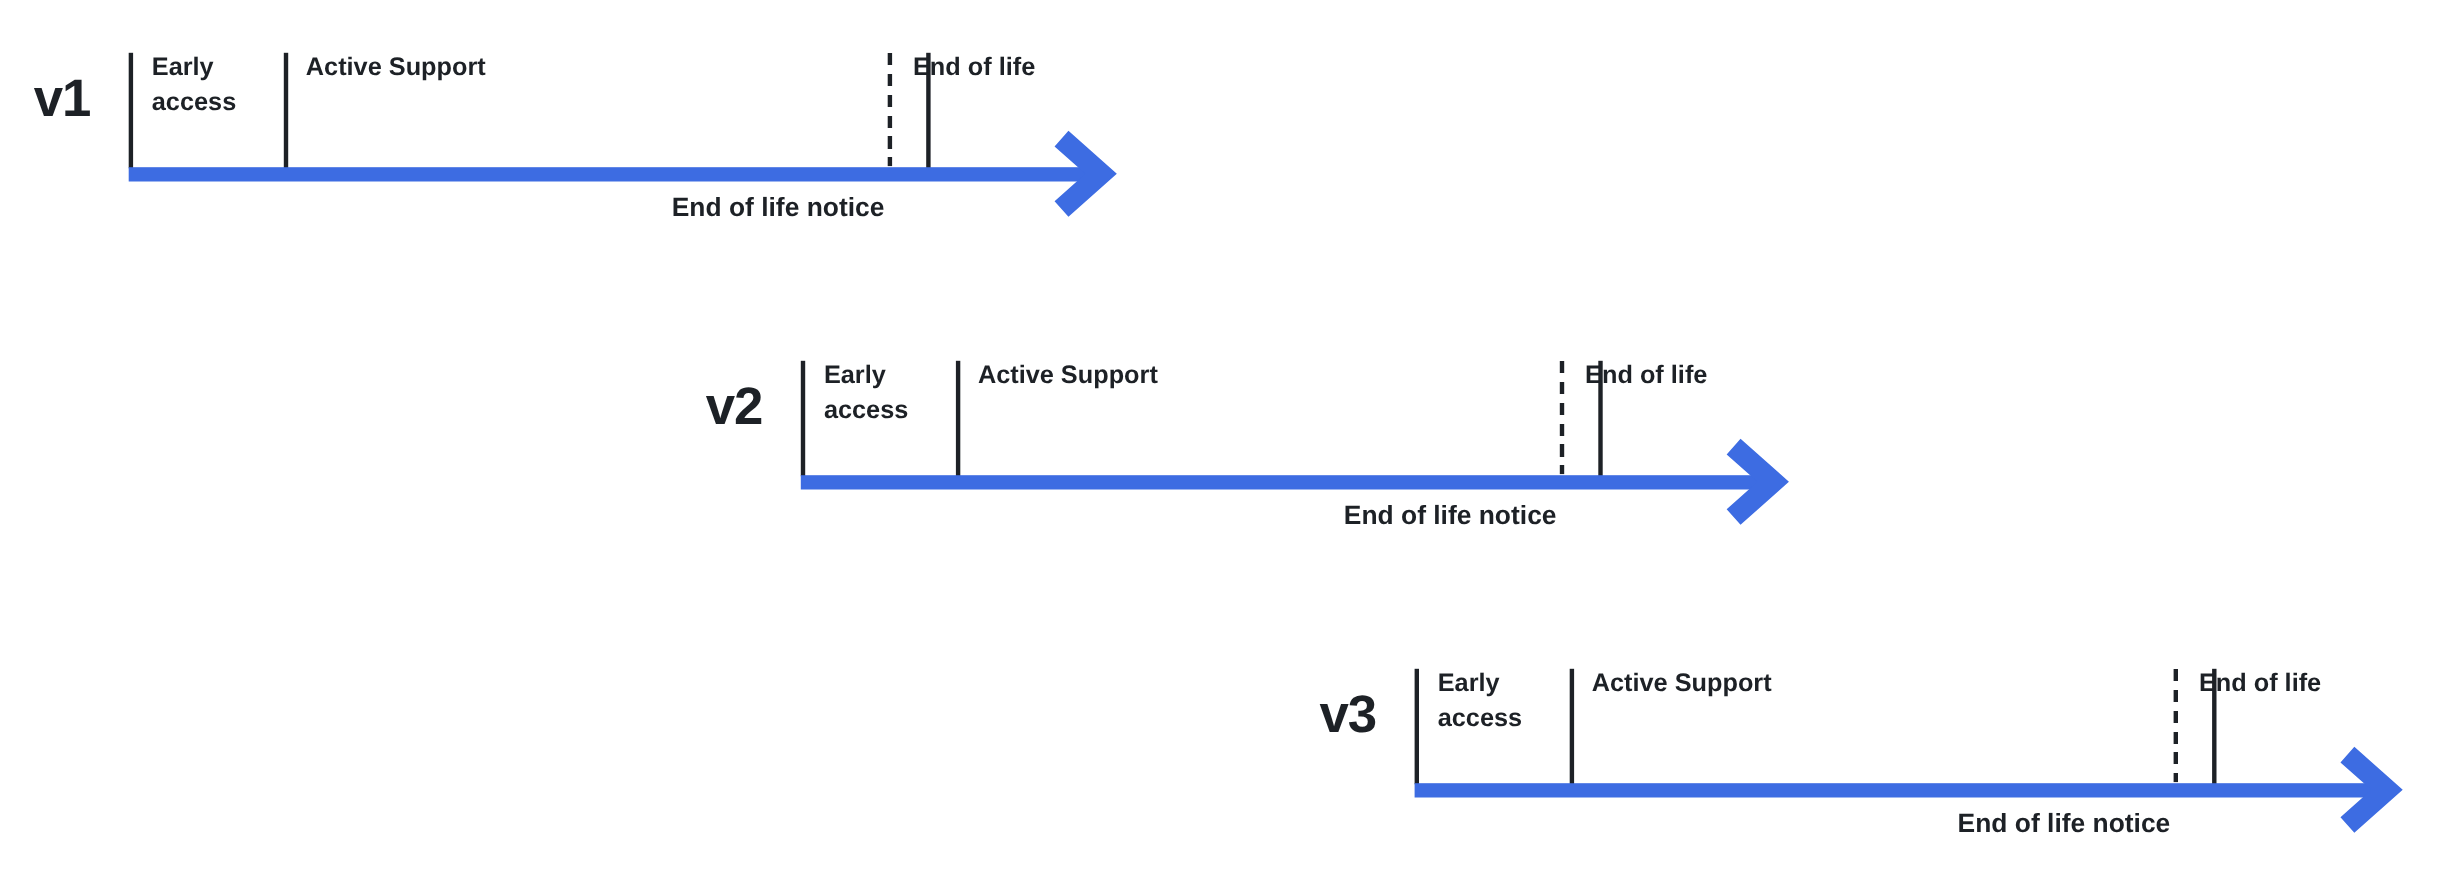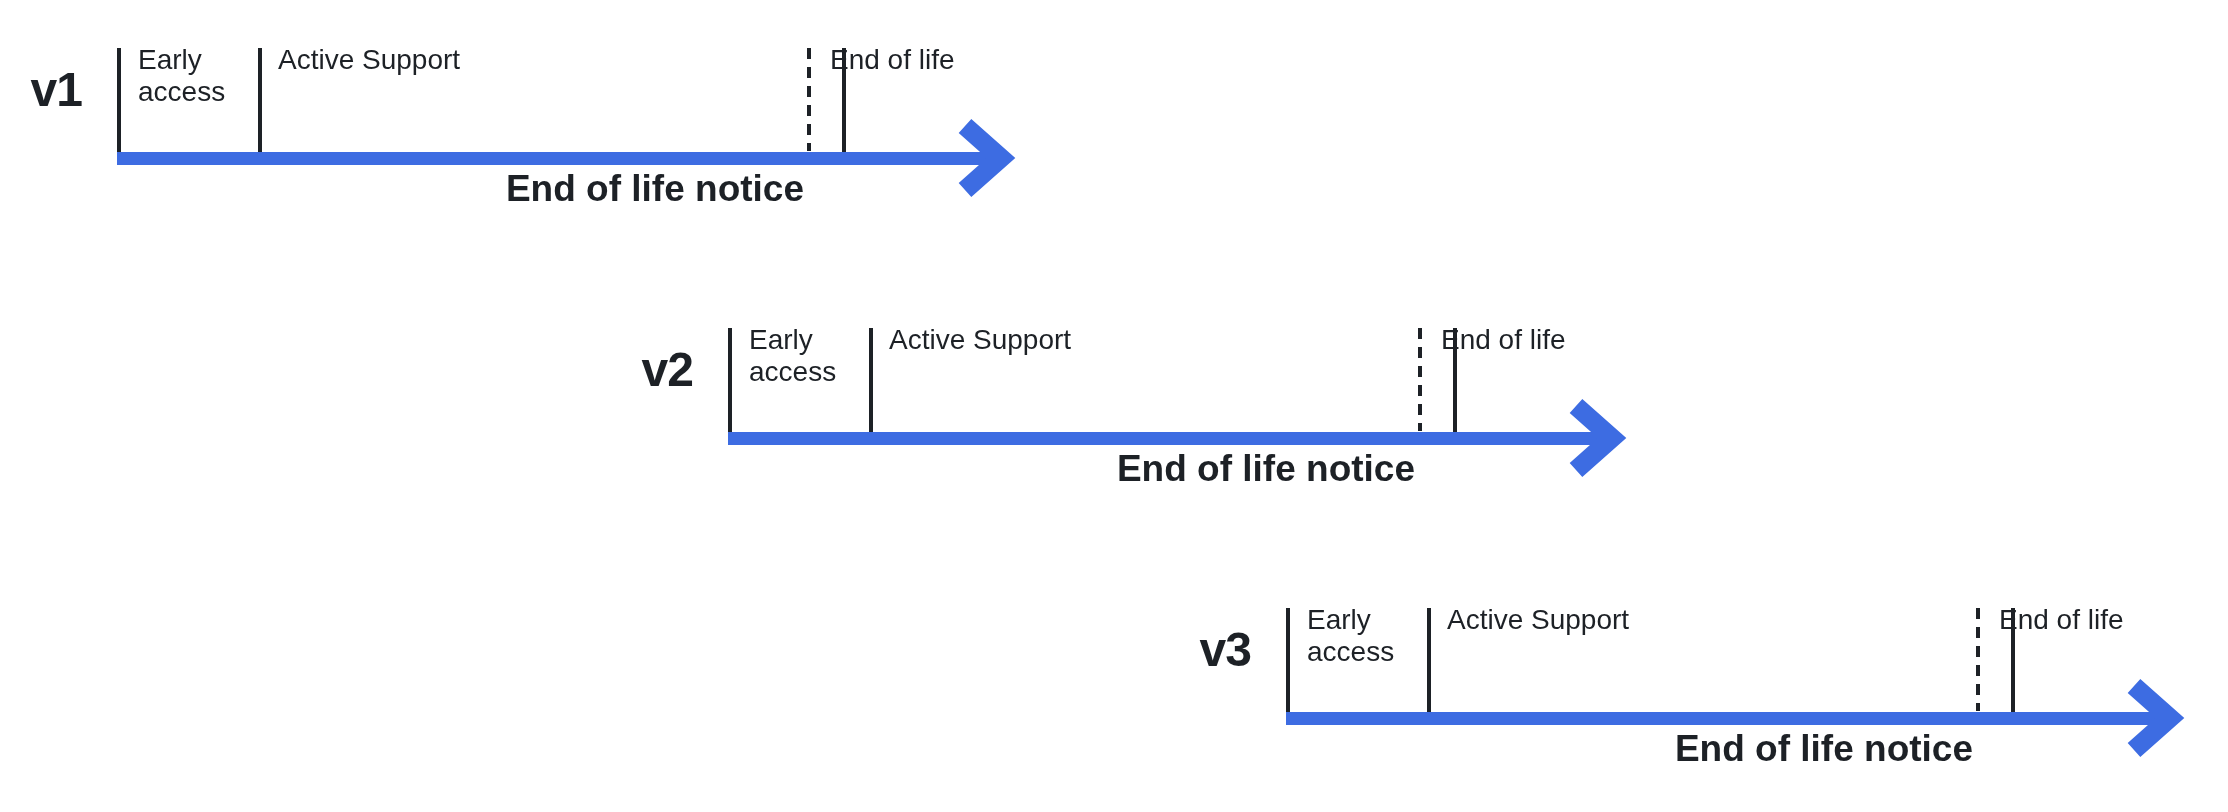--- a/index.html
+++ b/index.html
@@ -31,33 +31,33 @@
   .tick.t-active{left:141px;}
   .tick.t-eol{left:725px;}
 
   .dashline{
     position:absolute;left:690px;top:0;width:4px;height:103px;
     background:repeating-linear-gradient(to bottom, var(--ink) 0 11px, transparent 11px 19px);
   }
 
   .phase{
     position:absolute;top:-4px;
-    font-size:28px;line-height:32px;font-weight:400;white-space:normal;
+    font-size:23px;line-height:32px;font-weight:700;white-space:normal;
   }
   .phase.p-early{left:21px;width:104px;}
   .phase.p-active{left:161px;width:420px;white-space:nowrap;}
   .phase.p-eol{left:713px;width:220px;white-space:nowrap;}
 
   .bar{position:absolute;left:0;top:104px;width:888px;height:13px;background:var(--accent);}
 
   .arrowhead{position:absolute;left:840px;top:68px;}
 
   .notice{
     position:absolute;left:367px;top:125px;width:320px;
-    text-align:right;font-size:37px;line-height:32px;font-weight:700;white-space:nowrap;
+    text-align:right;font-size:24px;line-height:32px;font-weight:700;white-space:nowrap;
   }
 </style>
 </head>
 <body>
 
 <div class="canvas">
 
   <div class="tl-row r1">
     <div class="version">v1</div>
     <div class="tick t-start"></div>

